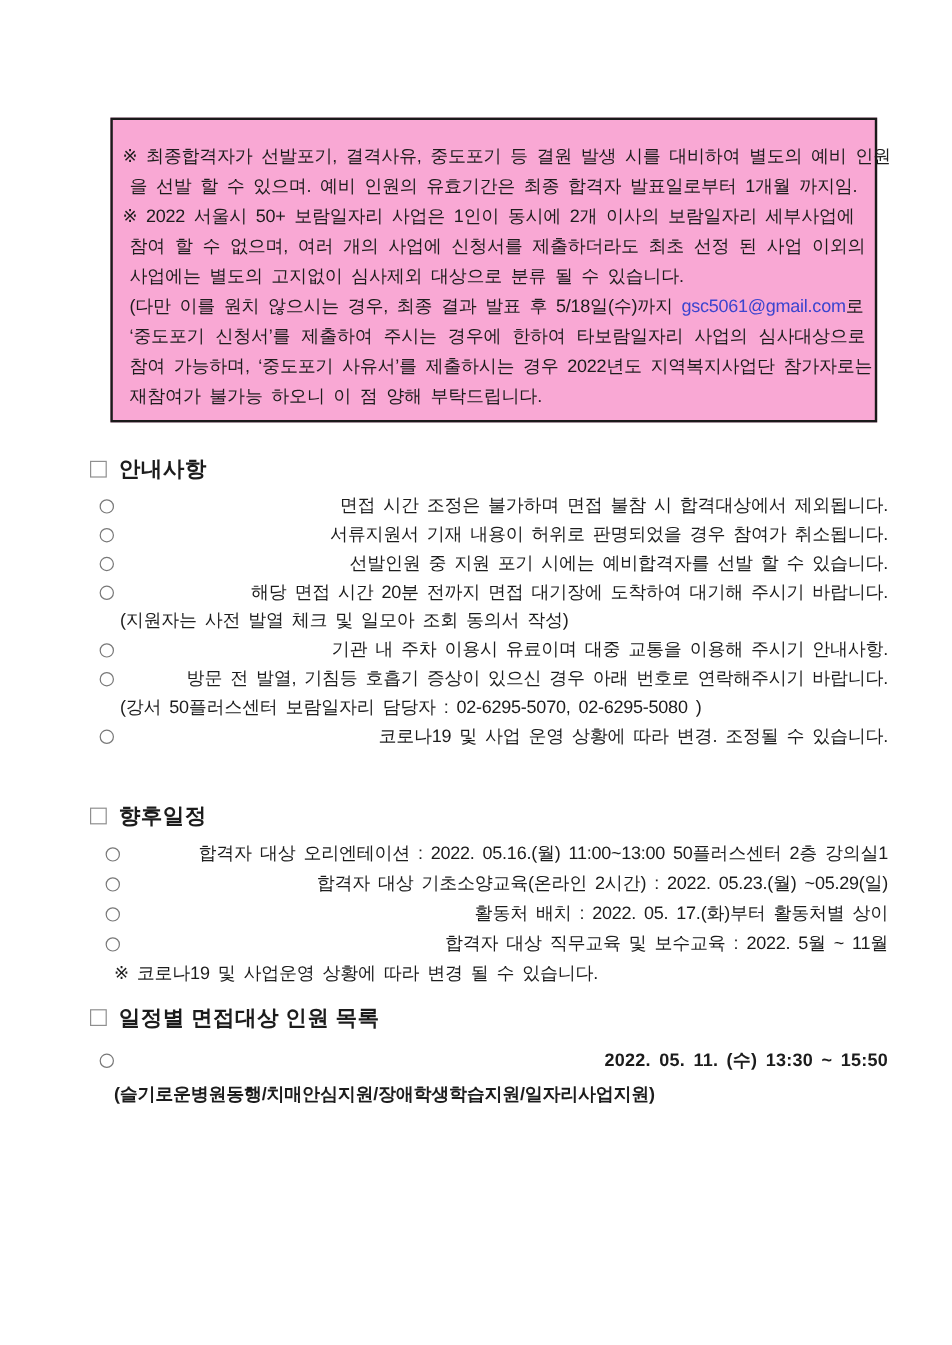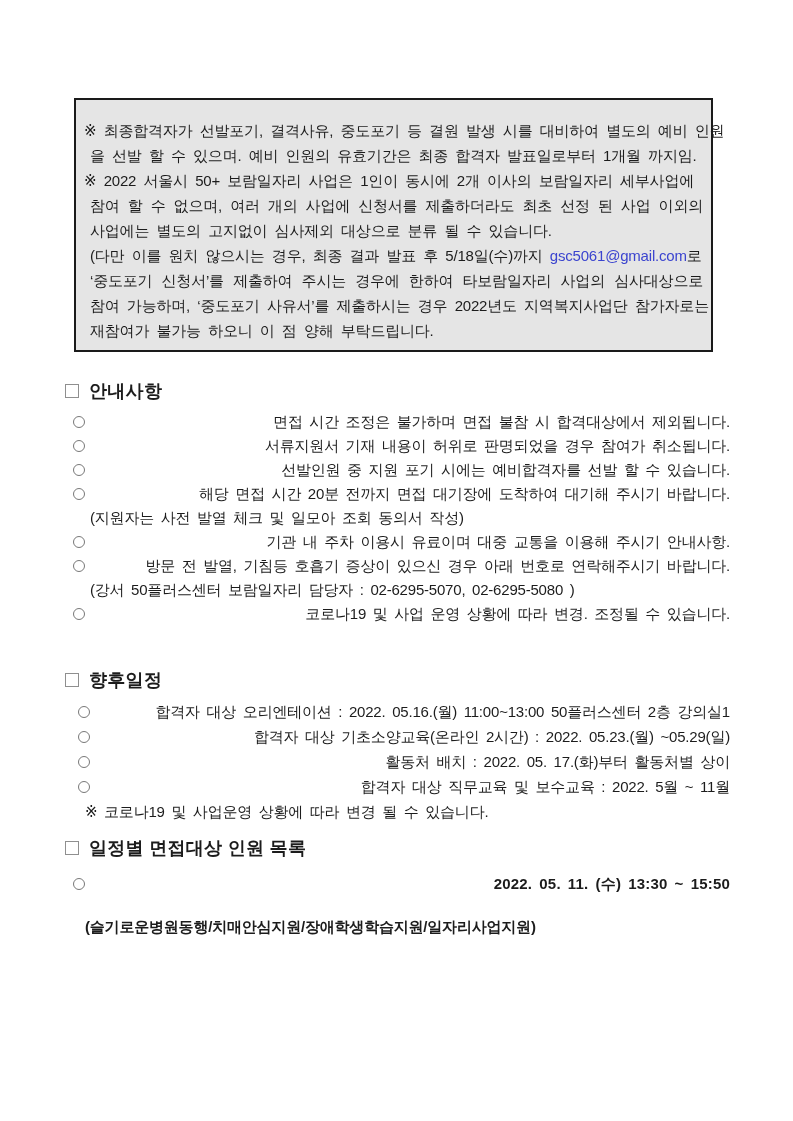--- a/index.html
+++ b/index.html
@@ -5,34 +5,34 @@
   html,body{margin:0;padding:0;}
   body{
     width:793px;height:1121px;background:#ffffff;position:relative;
     font-family:"Liberation Sans","DejaVu Sans",sans-serif;
     color:#1c1c1c;overflow:hidden;
   }
   .page{position:absolute;inset:0;background:#ffffff;}
 
   
   .notice-box{
-    position:absolute;left:74px;top:98px;width:639px;height:254px;
-    box-sizing:border-box;background:#e5e5e5;border:2px solid #1a1a1a;
+    position:absolute;left:92px;top:98px;width:639px;height:254px;
+    box-sizing:border-box;background:#f9a8d4;border:2px solid #1a1a1a;
     padding:18px 8px 0 8px;
   }
   .bline{
     font-size:15px;line-height:25px;white-space:nowrap;
     word-spacing:0.22em;letter-spacing:-0.2px;
   }
   .bline.cont{padding-left:6px;}
   .bline.fill{text-align:justify;text-align-last:justify;}
   .email{color:#3b44cf;text-decoration:none;cursor:pointer;}
 
   
-  .sec{position:absolute;left:65px;width:665px;}
+  .sec{position:absolute;left:75px;width:665px;}
   #sec-guide{top:379px;}
   #sec-schedule{top:668px;}
   #sec-interview{top:836px;}
   .sec-header{display:flex;align-items:center;gap:10px;height:24px;margin-bottom:7px;}
   .sec-header h2{
     font-size:18px;font-weight:bold;margin:0;letter-spacing:0.3px;white-space:nowrap;
   }
   .sq{
     width:12px;height:12px;border:1.5px solid #8f8f8f;display:inline-block;
     flex:0 0 auto;background:transparent;
@@ -55,21 +55,21 @@
   #sec-schedule .circ{left:13px;top:7px;}
   #sec-schedule .note{
     padding-left:20px;line-height:25px;font-size:15px;
     word-spacing:0.18em;letter-spacing:-0.2px;white-space:nowrap;
   }
   
   #sec-interview .sec-header{margin-bottom:11px;}
   #sec-interview .item{line-height:26px;padding-left:31px;font-weight:bold;letter-spacing:0.2px;}
   #sec-interview .circ{top:7px;left:8px;}
   #sec-interview .teams{
-    margin-top:17px;padding-left:20px;line-height:26px;font-size:15px;
+    margin-top:3px;padding-left:20px;line-height:26px;font-size:15px;
     font-weight:bold;letter-spacing:-0.2px;white-space:nowrap;
   }
 </style>
 </head>
 <body>
 
 <div class="page">
 
   <div class="notice-box">
     <div class="bline fill">※ 최종합격자가 선발포기, 결격사유, 중도포기 등 결원 발생 시를 대비하여 별도의 예비 인원</div>

